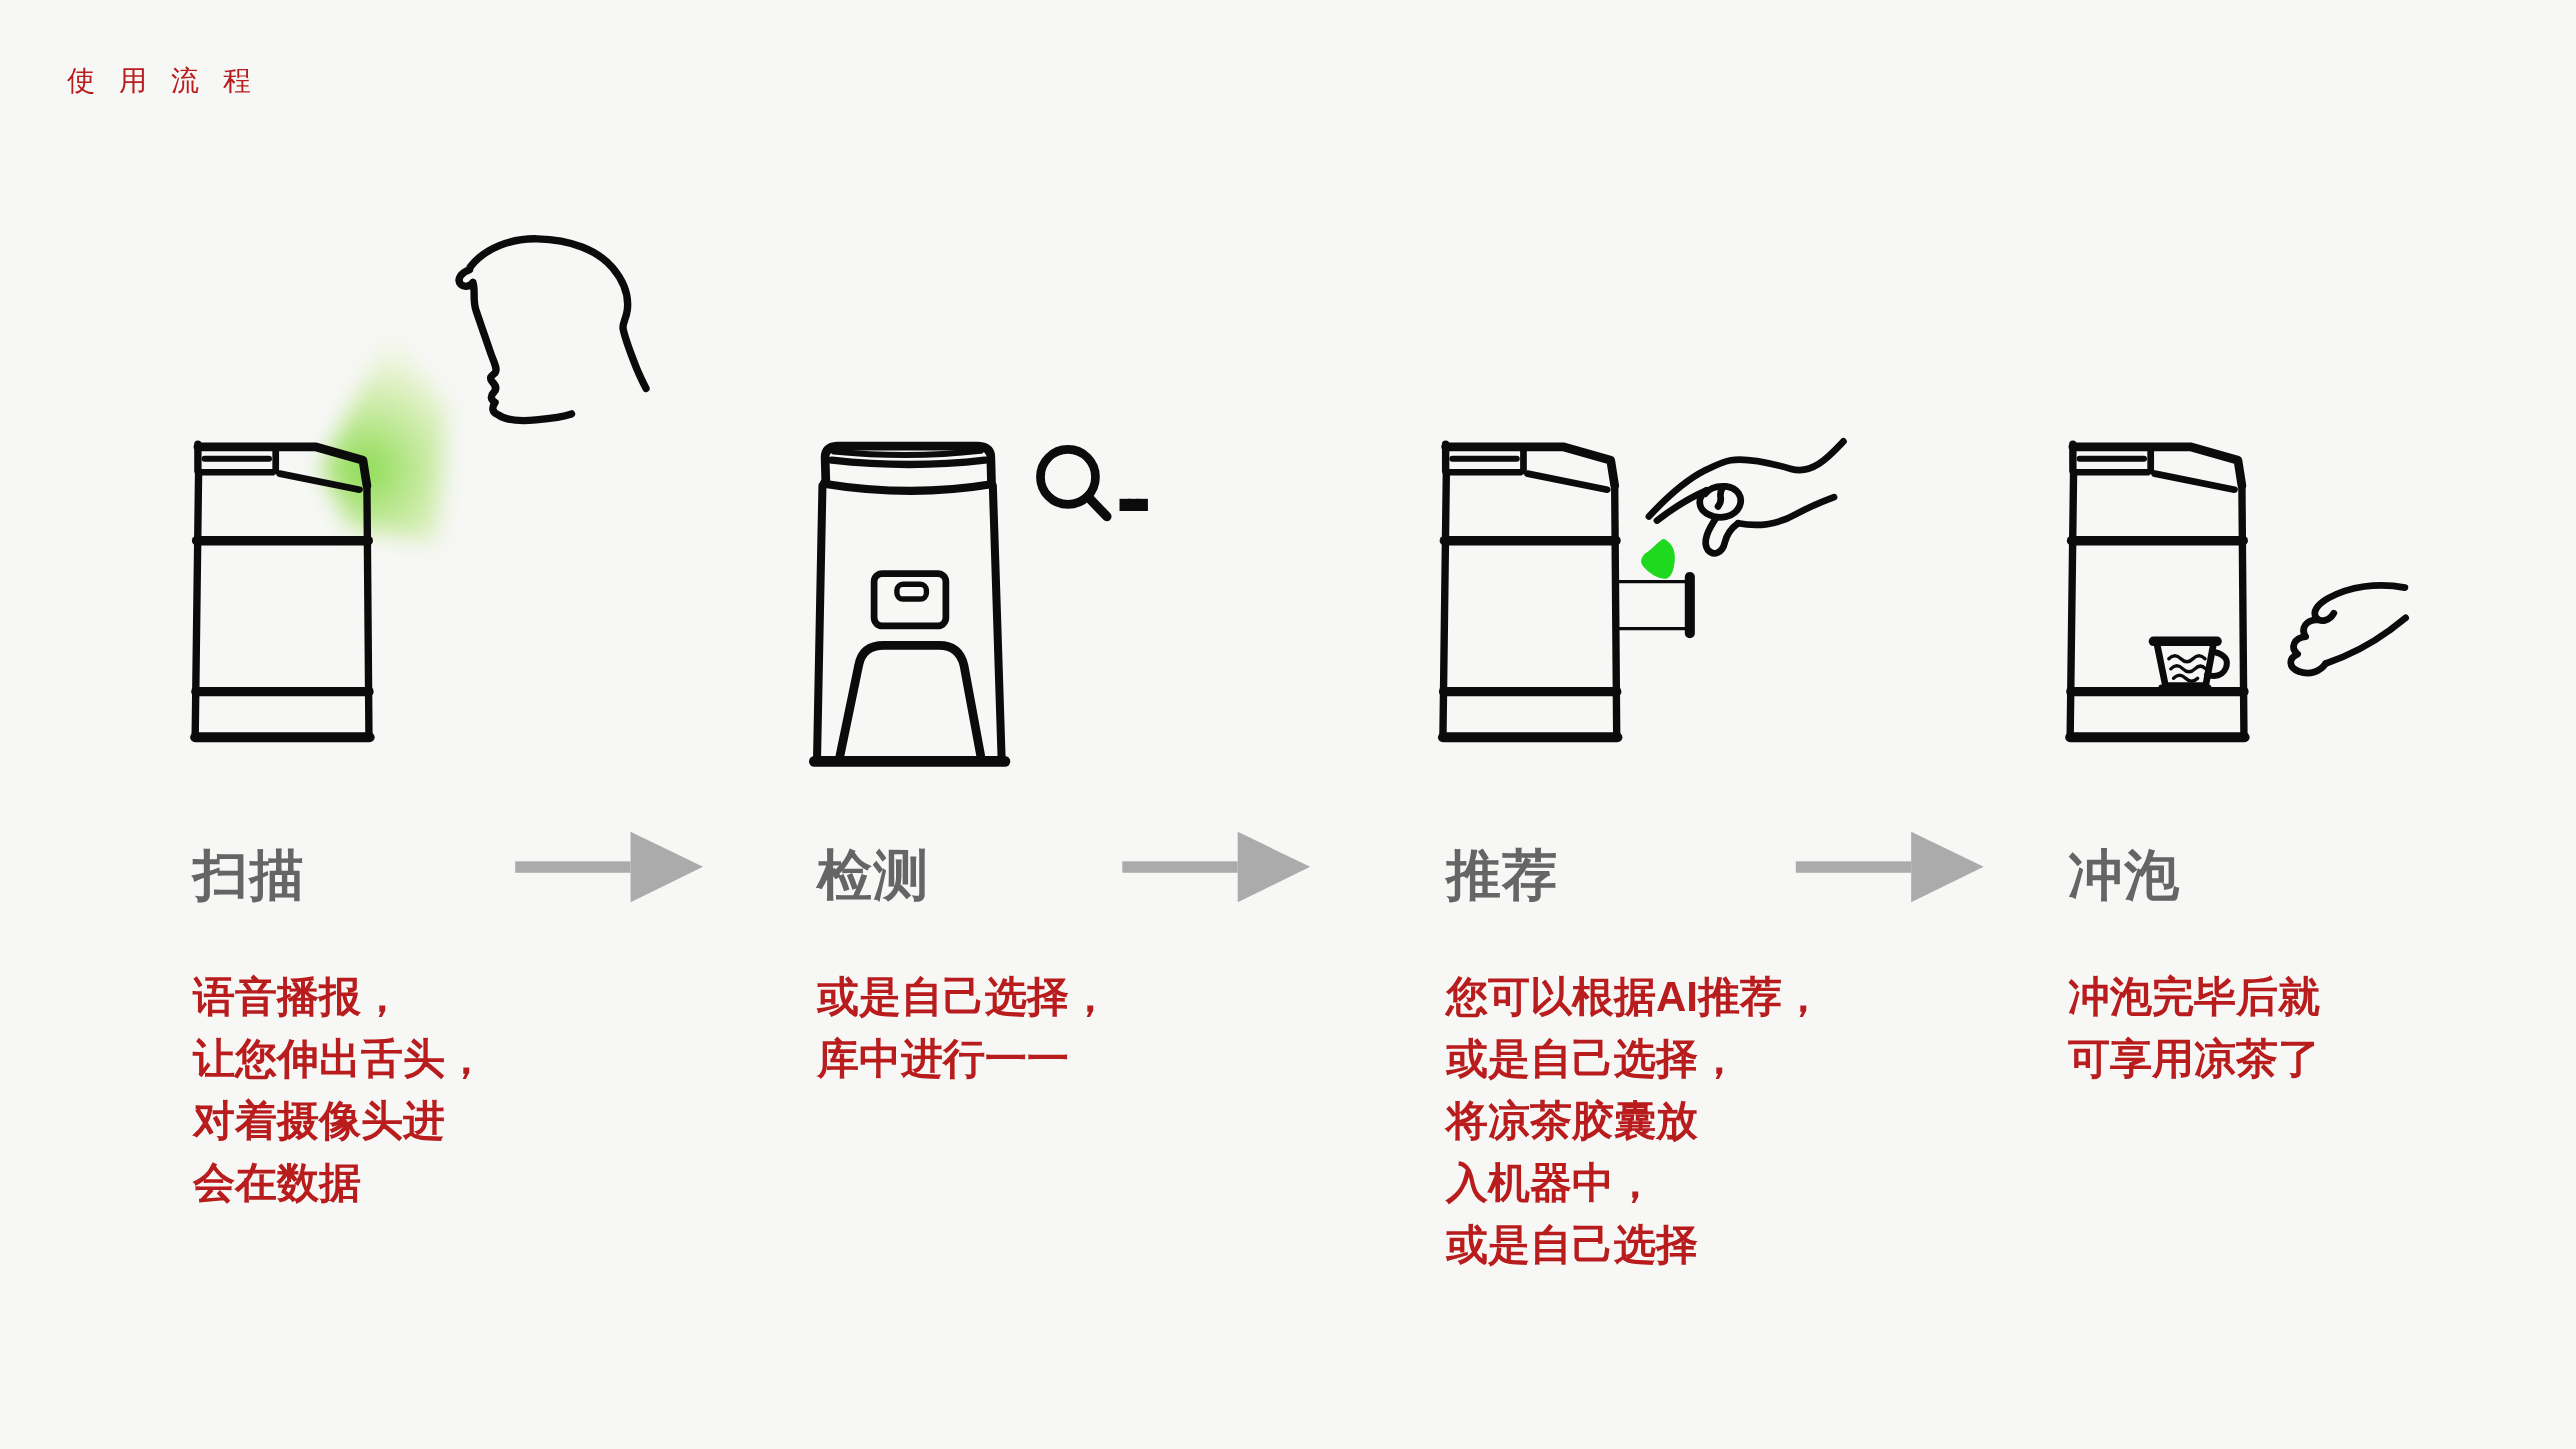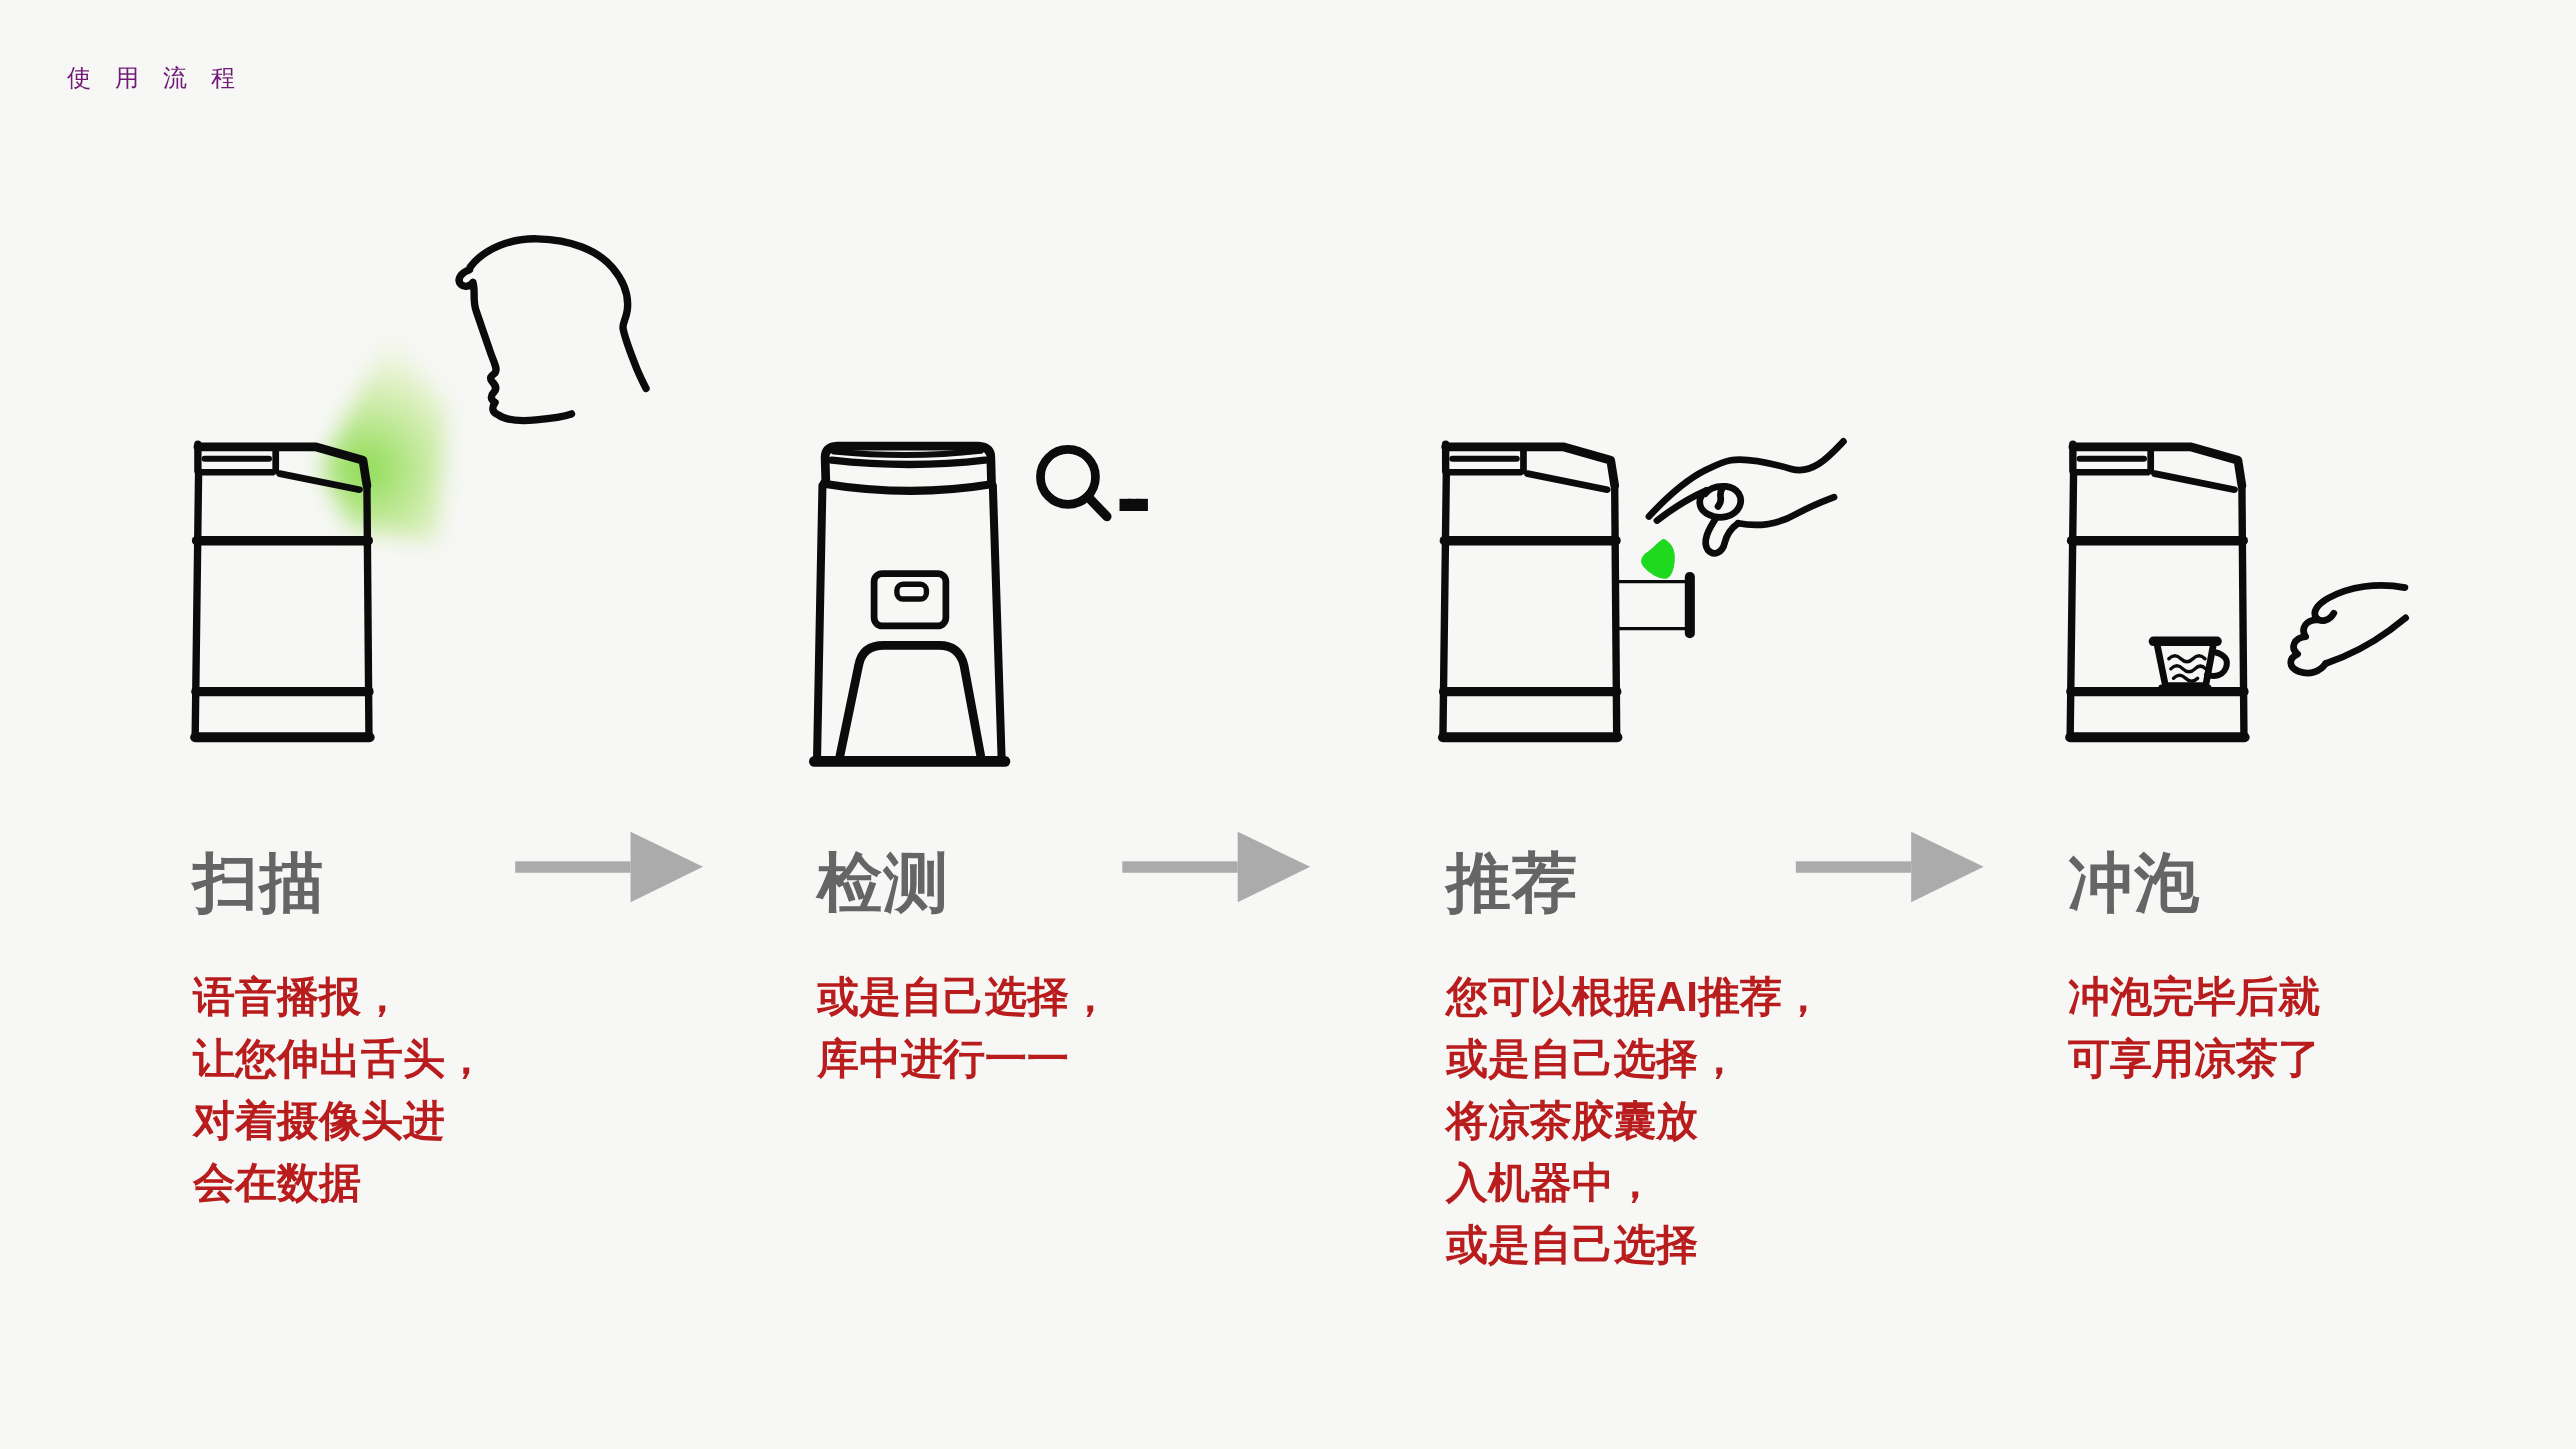--- a/index.html
+++ b/index.html
@@ -7,26 +7,26 @@
     width:2576px;height:1449px;
     background:#f7f7f6;
     font-family:"Liberation Sans", sans-serif;
     overflow:hidden;
     position:relative;
   }
   .canvas{position:absolute;left:0;top:0;width:2576px;height:1449px;}
   svg.art{position:absolute;left:0;top:0;width:2576px;height:1449px;}
   .page-title{
     position:absolute;left:67px;top:62px;
-    font-size:24px;font-weight:400;color:#701a75;
+    font-size:28px;font-weight:400;color:#b91c1c;
     letter-spacing:24px;white-space:nowrap;
   }
   .step-title{
     position:absolute;top:839px;
-    font-size:65px;font-weight:700;color:#656565;
+    font-size:55px;font-weight:700;color:#656565;
     letter-spacing:1.3px;white-space:nowrap;
   }
   .step-desc{
     position:absolute;top:966px;
     font-size:42px;font-weight:700;color:#b91c1c;
     line-height:62px;white-space:nowrap;
   }
   .dots{
     position:absolute;left:1114px;top:437px;
     font-size:81px;font-weight:700;color:#0b0b0b;

